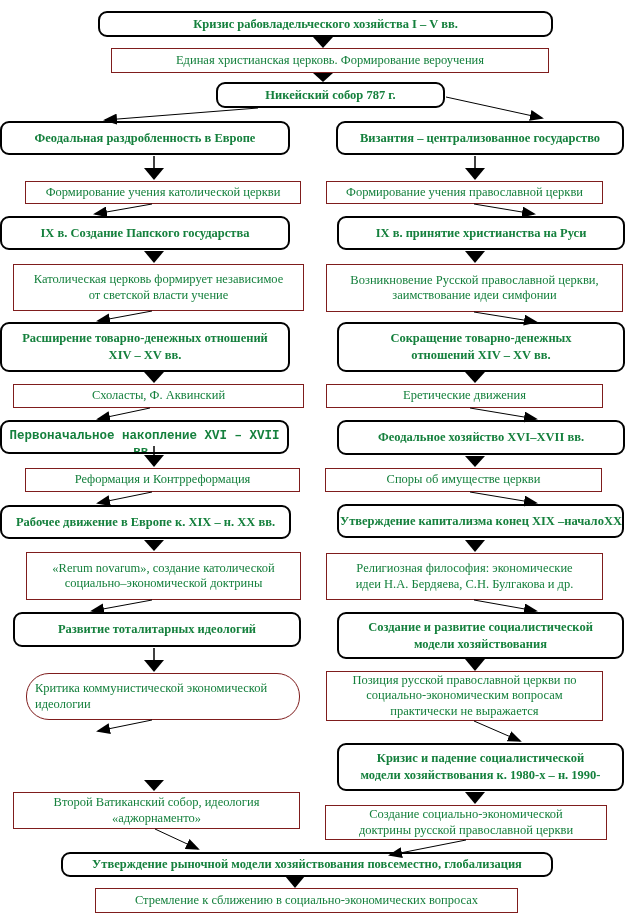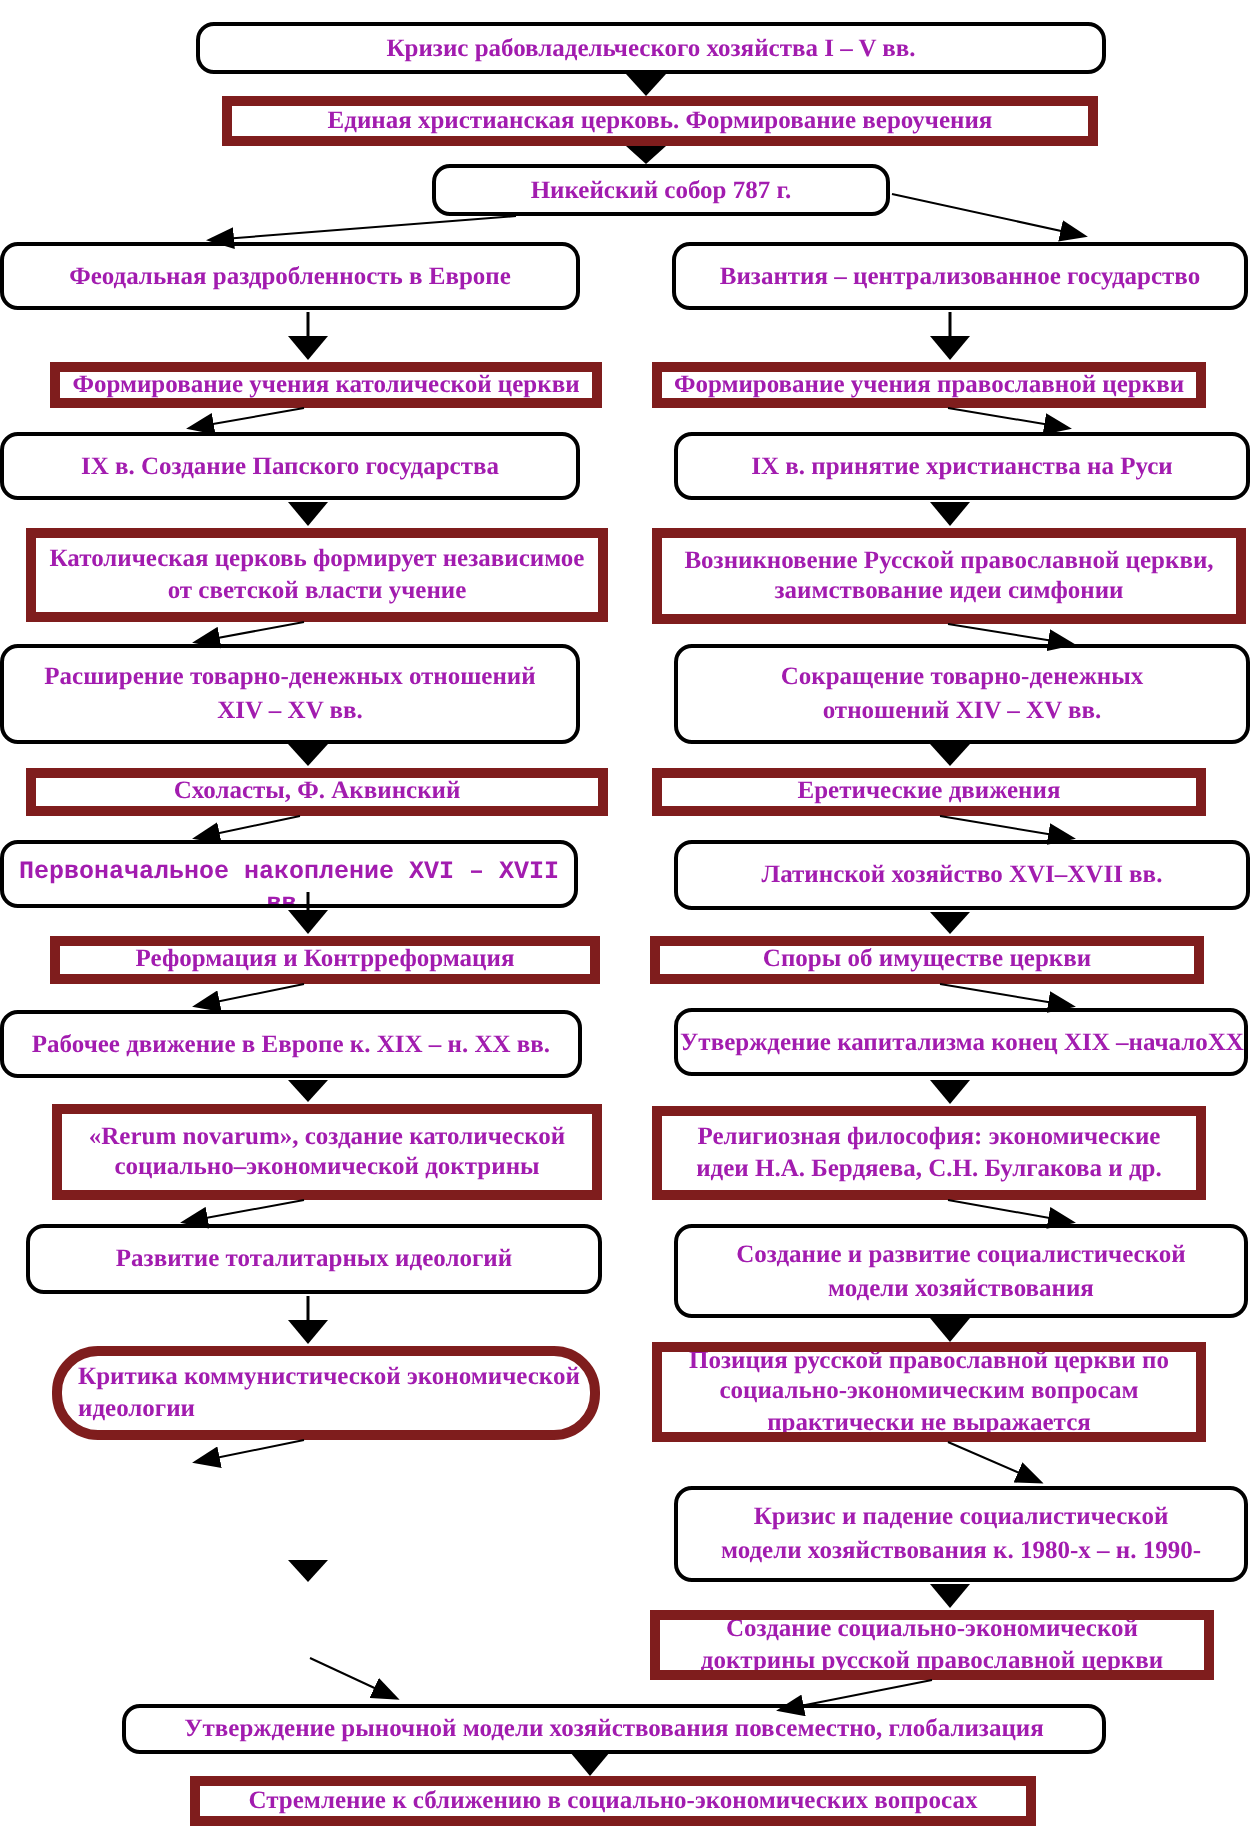--- a/index.html
+++ b/index.html
@@ -1,25 +1,25 @@
 <!DOCTYPE html>
 <html><head>
 <meta charset="utf-8">
 <style>
   html,body{margin:0;padding:0;background:#ffffff;}
   .canvas{
     position:relative;width:629px;height:916px;background:#ffffff;
-    font-family:"Liberation Serif","DejaVu Serif",serif;color:#a21caf;
+    font-family:"Liberation Serif","DejaVu Serif",serif;color:#15803d;
     overflow:hidden;
   }
   .box{
     position:absolute;box-sizing:border-box;background:#ffffff;
-    border:5px solid #7f1d1d;display:flex;align-items:center;justify-content:center;
+    border:1px solid #7f1d1d;display:flex;align-items:center;justify-content:center;
     text-align:center;font-size:12.5px;line-height:15.5px;white-space:pre-line;
-    padding:1px 5px;overflow:hidden;z-index:1;font-weight:bold;
+    padding:1px 5px;overflow:hidden;z-index:1;
   }
   .milestone{
     border:2px solid #000;border-radius:9px;font-weight:bold;line-height:17px;
   }
   .nowrap{white-space:nowrap;}
   .clip-right{justify-content:flex-start;text-align:left;padding-left:1px;}
   .left-align{justify-content:flex-start;text-align:left;align-items:center;padding-left:8px;border-radius:23px;}
   .top-clip{align-items:flex-start;padding-top:6px;line-height:16px;font-family:Liberation Mono, monospace;}
   svg.arrows{position:absolute;left:0;top:0;z-index:5;pointer-events:none;}
   svg.arrows path{stroke:#000;fill:none;}
@@ -44,30 +44,32 @@
   <div class="box" style="left:13px;top:384px;width:291px;height:24px">Схоласты, Ф. Аквинский</div>
   <div class="box milestone top-clip" style="left:0px;top:420px;width:289px;height:34px">Первоначальное накопление XVI – XVII
 вв.</div>
   <div class="box" style="left:25px;top:468px;width:275px;height:24px">Реформация и Контрреформация</div>
   <div class="box milestone nowrap" style="left:0px;top:505px;width:291px;height:34px">Рабочее движение в Европе к. XIX – н. XX вв.</div>
   <div class="box" style="left:26px;top:552px;width:275px;height:48px">«Rerum novarum», создание католической
 социально–экономической доктрины</div>
   <div class="box milestone nowrap" style="left:13px;top:612px;width:288px;height:35px">Развитие тоталитарных идеологий</div>
   <div class="box left-align" style="left:26px;top:673px;width:274px;height:47px">Критика коммунистической экономической
 идеологии</div>
+  <div class="box" style="left:13px;top:792px;width:287px;height:37px">Второй Ватиканский собор, идеология
+«аджорнаменто»</div>
 
   <div class="box milestone nowrap" style="left:336px;top:121px;width:288px;height:34px">Византия – централизованное государство</div>
   <div class="box" style="left:326px;top:181px;width:277px;height:23px">Формирование учения православной церкви</div>
   <div class="box milestone nowrap" style="left:337px;top:216px;width:288px;height:34px">IX в. принятие христианства на Руси</div>
   <div class="box" style="left:326px;top:264px;width:297px;height:48px">Возникновение Русской православной церкви,
 заимствование идеи симфонии</div>
   <div class="box milestone" style="left:337px;top:322px;width:288px;height:50px">Сокращение товарно-денежных
 отношений XIV – XV вв.</div>
   <div class="box" style="left:326px;top:384px;width:277px;height:24px">Еретические движения</div>
-  <div class="box milestone nowrap" style="left:337px;top:420px;width:288px;height:35px">Латинской хозяйство XVI–XVII вв.</div>
+  <div class="box milestone nowrap" style="left:337px;top:420px;width:288px;height:35px">Феодальное хозяйство XVI–XVII вв.</div>
   <div class="box" style="left:325px;top:468px;width:277px;height:24px">Споры об имуществе церкви</div>
   <div class="box milestone nowrap clip-right" style="left:337px;top:504px;width:287px;height:34px">Утверждение капитализма конец XIX –началоХХ</div>
   <div class="box" style="left:326px;top:553px;width:277px;height:47px">Религиозная философия: экономические
 идеи Н.А. Бердяева, С.Н. Булгакова и др.</div>
   <div class="box milestone" style="left:337px;top:612px;width:287px;height:47px">Создание и развитие социалистической
 модели хозяйствования</div>
   <div class="box" style="left:326px;top:671px;width:277px;height:50px">Позиция русской православной церкви по
 социально-экономическим вопросам
 практически не выражается</div>
   <div class="box milestone" style="left:337px;top:743px;width:287px;height:48px">Кризис и падение социалистической

